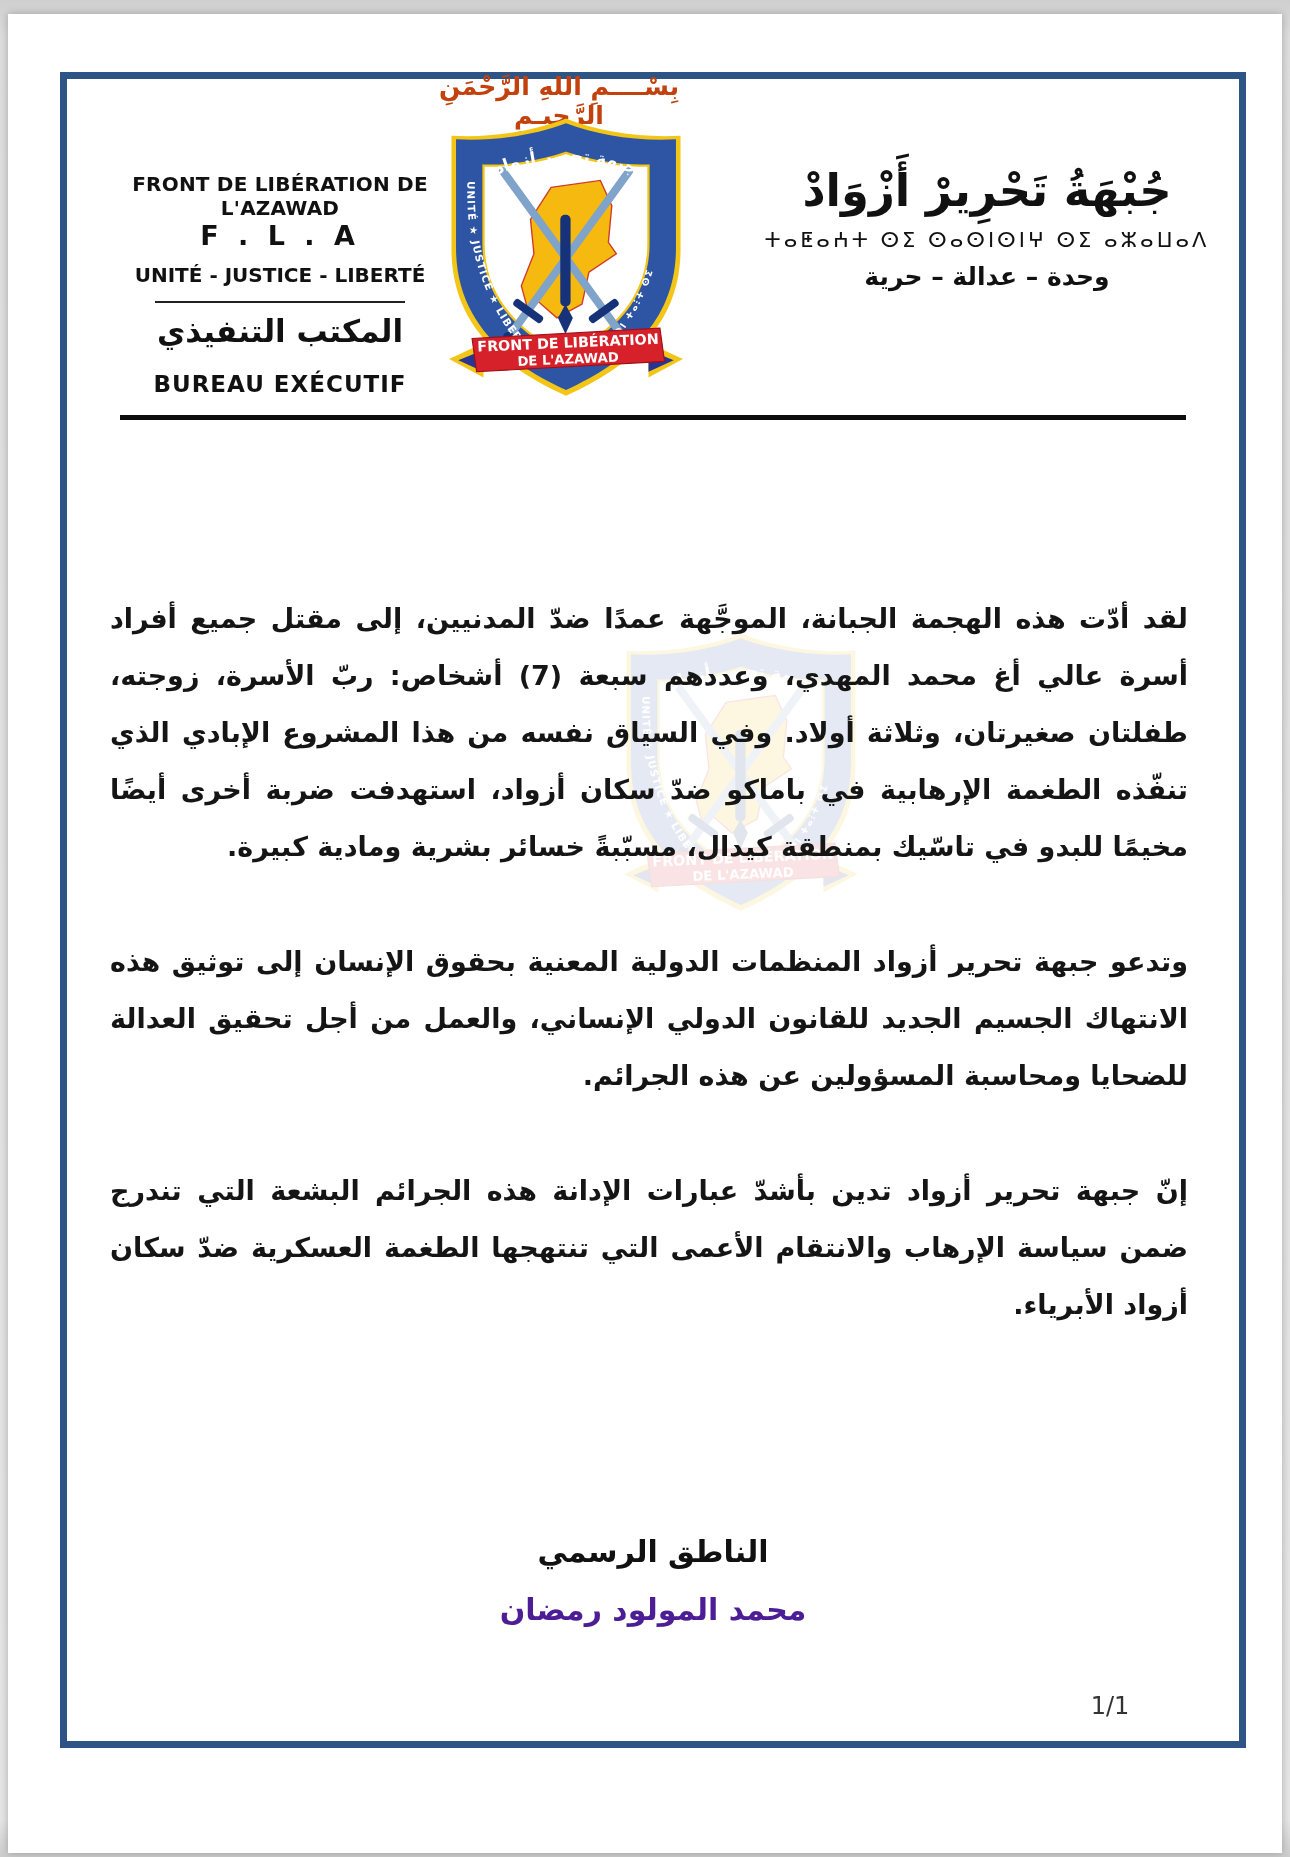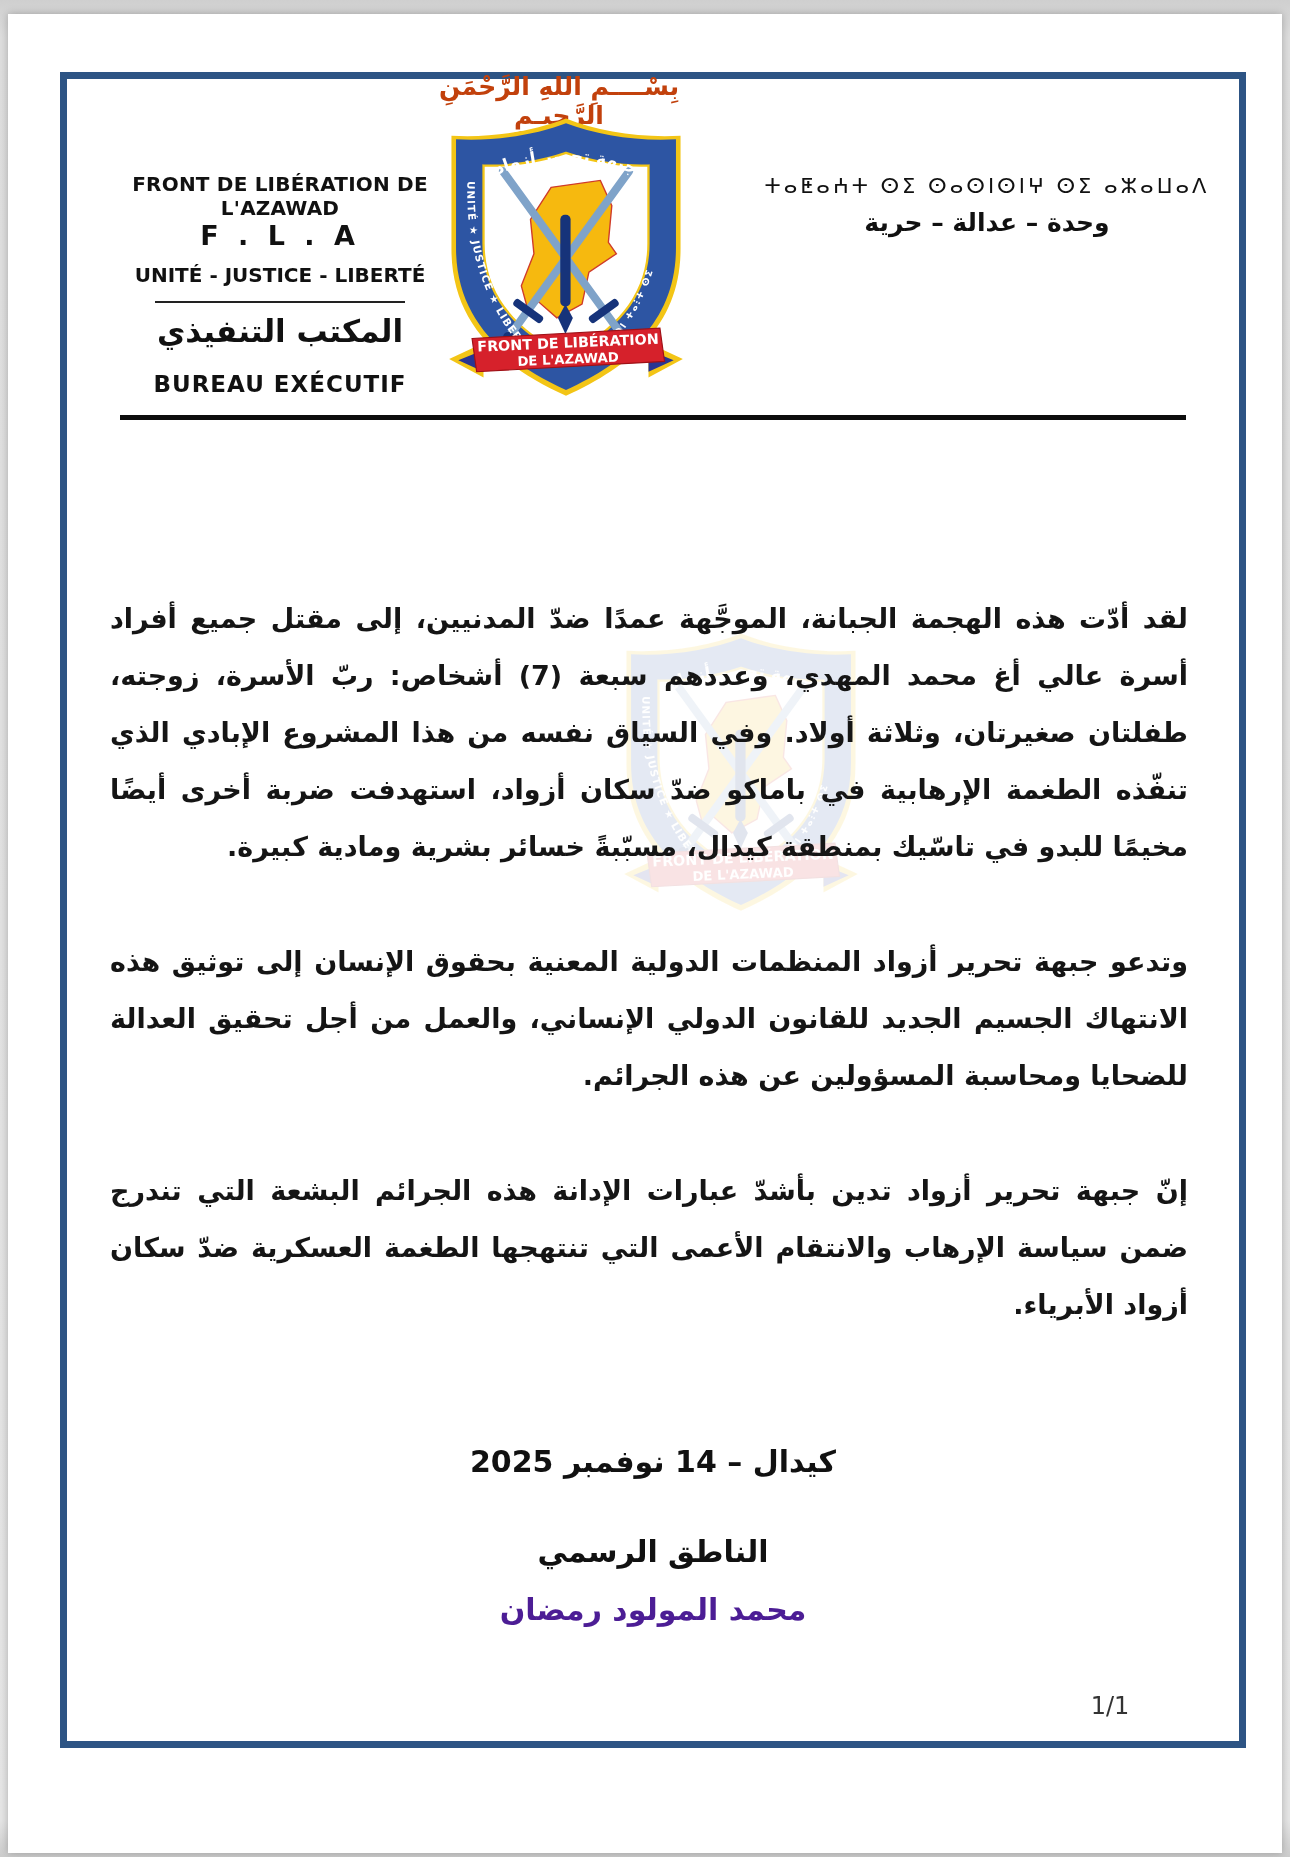--- a/index.html
+++ b/index.html
@@ -174,32 +174,32 @@
       <path d="M182 200 L212 214 L182 230 Z" fill="#f3c516"></path>
       <path d="M182 206 L204 215 L182 225 Z" fill="#283593"></path>
 
       <path d="M28 196 L192 187 L196 216 L32 225 Z" fill="#d6212b" stroke="#9e1016" stroke-width="1"></path>
       <text x="112" y="204" transform="rotate(-2.5 112 204)" font-size="12.5" fill="#ffffff" font-weight="bold" text-anchor="middle">FRONT DE LIBÉRATION</text>
       <text x="112" y="218" transform="rotate(-2.5 112 218)" font-size="11.5" fill="#ffffff" font-weight="bold" text-anchor="middle">DE L'AZAWAD</text>
     </svg>
   </div>
 
   <div class="abs hright">
+    <div class="org-ar" lang="ar">جُبْهَةُ تَحْرِيرْ أَزْوَادْ</div>
     <div class="tif">ⵜⴰⵟⴰⵄⵜ ⵙⵉ ⵙⴰⵙⵏⵙⵏⵖ ⵙⵉ ⴰⵣⴰⵡⴰⴷ</div>
     <div class="motto-ar" lang="ar">وحدة – عدالة – حرية</div>
   </div>
 
   <div class="abs sep"></div>
 
 
   <div class="abs bodytext" lang="ar">
     <p>لقد أدّت هذه الهجمة الجبانة، الموجَّهة عمدًا ضدّ المدنيين، إلى مقتل جميع أفراد أسرة عالي أغ محمد المهدي، وعددهم سبعة (7) أشخاص: ربّ الأسرة، زوجته، طفلتان صغيرتان، وثلاثة أولاد. وفي السياق نفسه من هذا المشروع الإبادي الذي تنفّذه الطغمة الإرهابية في باماكو ضدّ سكان أزواد، استهدفت ضربة أخرى أيضًا مخيمًا للبدو في تاسّيك بمنطقة كيدال، مسبّبةً خسائر بشرية ومادية كبيرة.</p>
     <p>وتدعو جبهة تحرير أزواد المنظمات الدولية المعنية بحقوق الإنسان إلى توثيق هذه الانتهاك الجسيم الجديد للقانون الدولي الإنساني، والعمل من أجل تحقيق العدالة للضحايا ومحاسبة المسؤولين عن هذه الجرائم.</p>
     <p>إنّ جبهة تحرير أزواد تدين بأشدّ عبارات الإدانة هذه الجرائم البشعة التي تندرج ضمن سياسة الإرهاب والانتقام الأعمى التي تنتهجها الطغمة العسكرية ضدّ سكان أزواد الأبرياء.</p>
   </div>
 
-  <div class="abs dateline" lang="ar">كيدال – 14 نوفمبر 2025</div>
   <div class="abs sigrole" lang="ar">الناطق الرسمي</div>
   <div class="abs signame" lang="ar">محمد المولود رمضان</div>
 
   <div class="abs pagenum">1/1</div>
 
 </div>
 
 </body></html>

